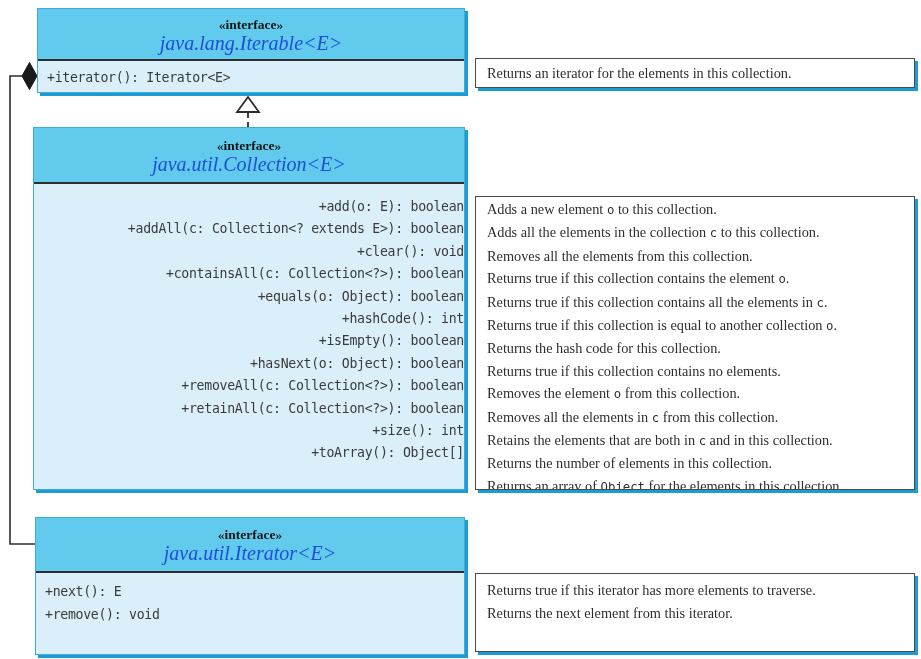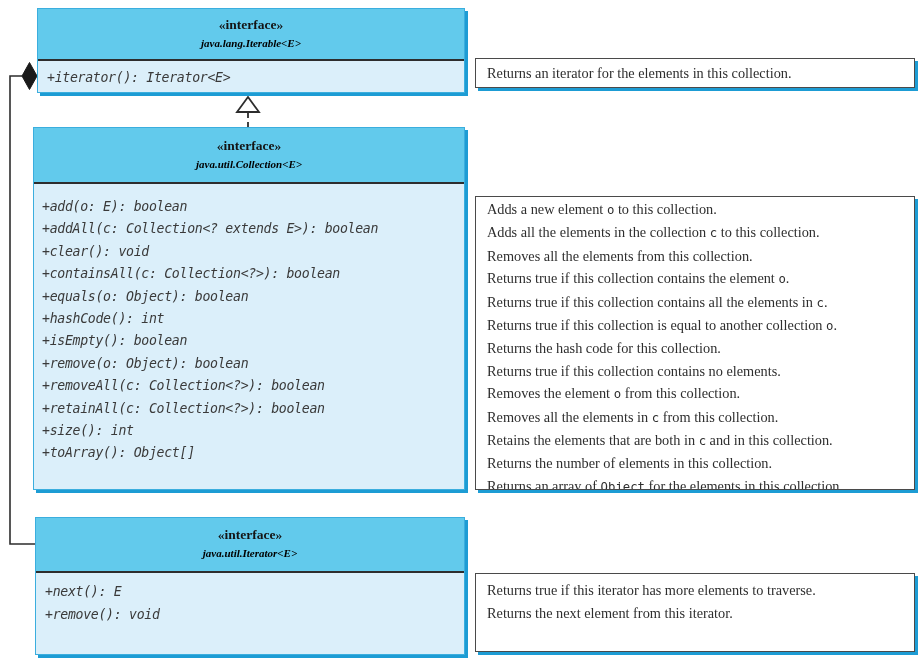--- a/index.html
+++ b/index.html
@@ -17,32 +17,32 @@
     box-shadow:3px 3px 0 0 var(--shadow);
     box-sizing:border-box;
   }
   .uml-header{
     background:var(--header-fill);
     border-bottom:2px solid var(--line);
     display:flex;flex-direction:column;justify-content:center;align-items:center;
     box-sizing:border-box;
   }
   .stereo{font-weight:bold;font-size:13.5px;line-height:18px;color:#141414;}
-  .iname{font-weight:bold;font-style:italic;font-size:11px;line-height:19px;color:#000000;}
+  .iname{font-weight:normal;font-style:italic;font-size:20px;line-height:19px;color:#1d4ed8;}
   .uml-body{box-sizing:border-box;}
   .method{
     font-family:"DejaVu Sans Mono", monospace;
-    font-style:italic;font-size:13.2px;color:#3a3a3a;
+    font-size:13.2px;color:#3a3a3a;
     white-space:pre;letter-spacing:-0.3px;
   }
   #box-iterable  .uml-header{height:52px;}
   #box-iterable  .uml-body{padding:6px 0 0 9px;}
   #box-iterable  .method{line-height:21px;}
   #box-collection .uml-header{height:56px;}
-  #box-collection .uml-body{padding:12px 0 0 8px;}
+  #box-collection .uml-body{padding:12px 0 0 8px;text-align:right;}
   #box-collection .method{line-height:22.4px;}
   #box-iterator  .uml-header{height:55px;}
   #box-iterator  .uml-body{padding:7px 0 0 9px;}
   #box-iterator  .method{line-height:23px;}
 
   
   .note{
     position:absolute;background:#fff;
     border:1px solid #4a4a4a;
     box-shadow:3px 3px 0 0 var(--shadow);
@@ -92,21 +92,21 @@
       <div class="iname">java.util.Collection&lt;E&gt;</div>
     </div>
     <div class="uml-body">
         <div class="method">+add(o: E): boolean</div>
         <div class="method">+addAll(c: Collection&lt;? extends E&gt;): boolean</div>
         <div class="method">+clear(): void</div>
         <div class="method">+containsAll(c: Collection&lt;?&gt;): boolean</div>
         <div class="method">+equals(o: Object): boolean</div>
         <div class="method">+hashCode(): int</div>
         <div class="method">+isEmpty(): boolean</div>
-        <div class="method">+remove(o: Object): boolean</div>
+        <div class="method">+hasNext(o: Object): boolean</div>
         <div class="method">+removeAll(c: Collection&lt;?&gt;): boolean</div>
         <div class="method">+retainAll(c: Collection&lt;?&gt;): boolean</div>
         <div class="method">+size(): int</div>
         <div class="method">+toArray(): Object[]</div>
       </div>
   </div>
 
   <div class="uml-box" id="box-iterator" style="left:35px;top:517px;width:430px;height:138px;">
     <div class="uml-header">
       <div class="stereo">«interface»</div>

